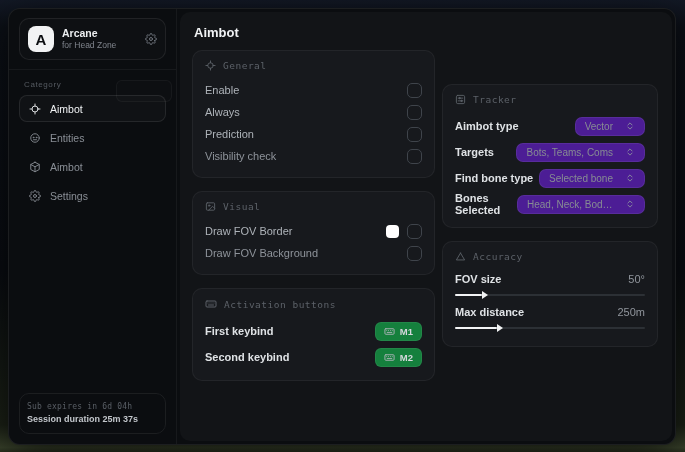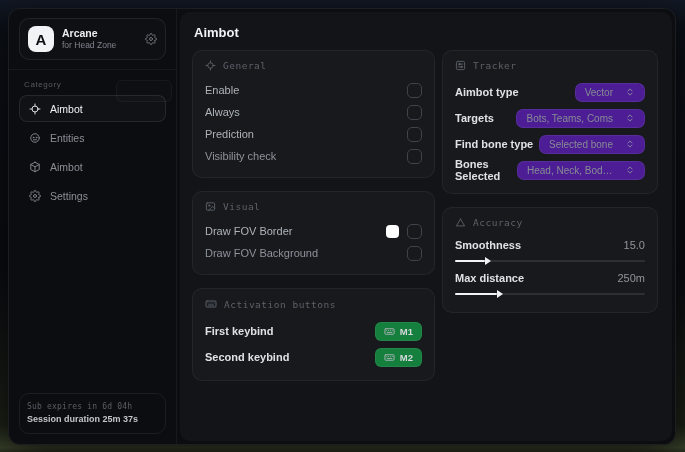--- a/index.html
+++ b/index.html
@@ -74,21 +74,21 @@
   .session-dur { font-size:9px; font-weight:bold; color:#c2c6cb; }
 
   
   .main {
     flex:1; margin:3px; border-radius:10px;
     background:#121417;
     padding:11px 14px 12px 12px;
     overflow:hidden;
   }
   .page-title { font-size:13px; font-weight:bold; color:#f1f3f5; margin:2px 0 10px 2px; }
-  .cols { display:flex; gap:7px; align-items:flex-start; }
+  .cols { display:flex; gap:7px; align-items:center; }
   .col-l { width:243px; flex:0 0 243px; display:flex; flex-direction:column; gap:13px; }
   .col-r { flex:1; display:flex; flex-direction:column; gap:13px; }
   .card {
     background:#17191d;
     border:1px solid rgba(255,255,255,0.055);
     border-radius:10px;
     padding:9px 12px 10px 12px;
   }
   .card-head {
     display:flex; align-items:center; gap:7px;
@@ -402,30 +402,30 @@
         <div class="card">
           <div class="card-head">
             <span>
                 <svg class="ic" width="11" height="11">
                   <use href="#i-triangle"></use>
                 </svg>
               </span>
             <span>Accuracy</span>
           </div>
 
-
           <div class="slider-group">
             <div class="slider-row">
-              <span class="row-lbl bright">Smoothness</span>
-              <span class="slider-val">15.0</span>
+              <span class="row-lbl bright">FOV size</span>
+              <span class="slider-val">50°</span>
             </div>
             <div class="slider-track">
-              <div class="slider-fill" style="width: 16%;"></div>
+              <div class="slider-fill" style="width: 14%;"></div>
             </div>
           </div>
+
 
           <div class="slider-group">
             <div class="slider-row">
               <span class="row-lbl bright">Max distance</span>
               <span class="slider-val">250m</span>
             </div>
             <div class="slider-track">
               <div class="slider-fill" style="width: 22%;"></div>
             </div>
           </div>

